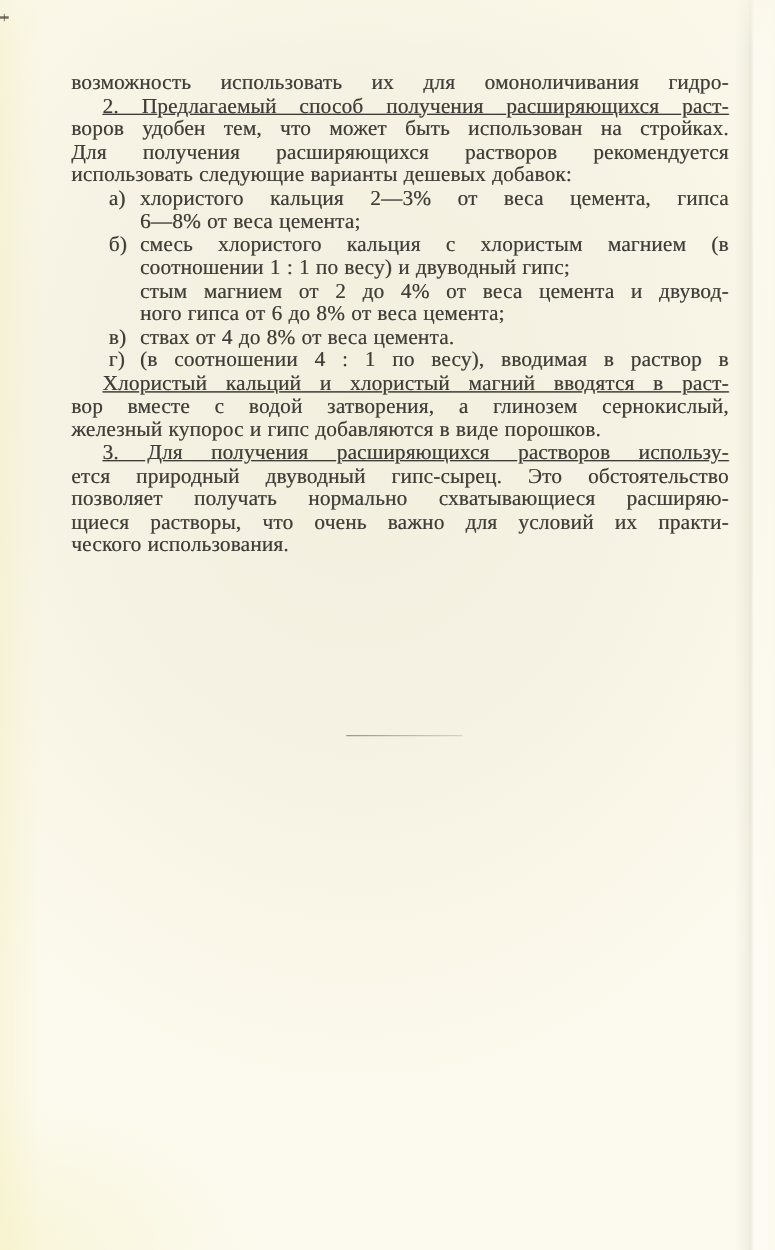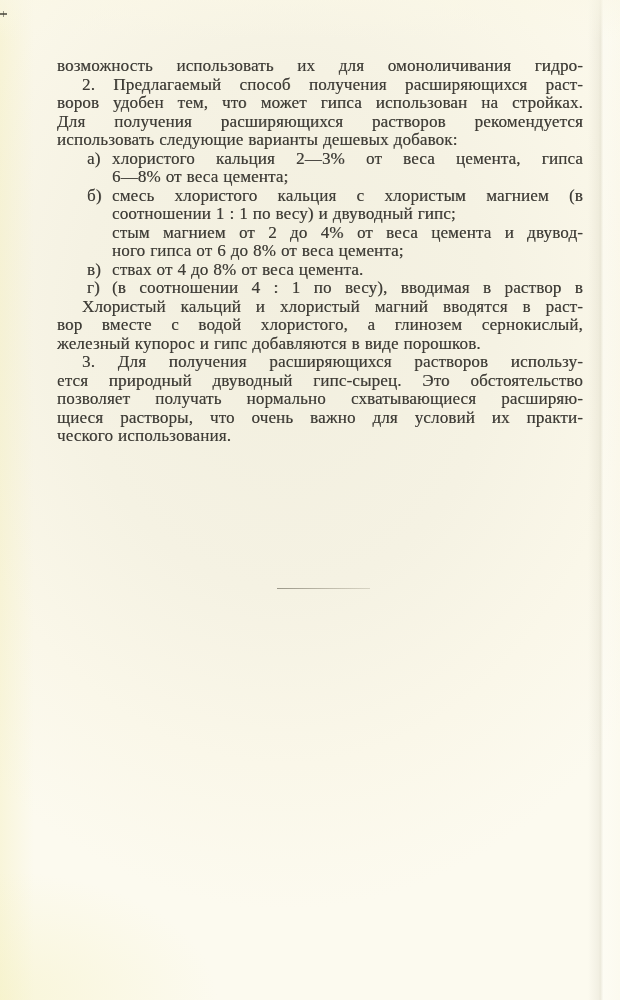--- a/index.html
+++ b/index.html
@@ -53,21 +53,21 @@
   .text-block {
     position: absolute; left: 57px; top: 57px; width: 526px;
     color: var(--ink, #3e3c36);
     font-size: 17px; line-height: 18.5px;
     letter-spacing: 0.15px; word-spacing: 0.5px;
     text-shadow: 0.35px 0 0 rgba(62,60,54,0.55);
   }
   .block { position: relative; }
   .line { text-align: justify; text-align-last: left; }
   .line.j { text-align-last: justify; }
-  .paragraph.indent .line.first { text-indent: 25px; }
+  .paragraph.indent .line.first { text-indent: 25px; text-decoration: underline; }
   .list-item { padding-left: 55px; }
   .list-item .marker {
     position: absolute; left: 30px; top: 0; line-height: 18.5px;
   }
 
   .footnote-rule {
     position: absolute; left: 277px; top: 588px; width: 93px; height: 1px;
     background: linear-gradient(to right,
       rgba(95,92,78,0.60), rgba(125,120,102,0.45) 55%, rgba(145,140,120,0.30));
   }
@@ -81,21 +81,21 @@
   <div class="right-crease"></div>
   <div class="top-fade"></div>
   <div class="speck"></div>
 
   <div class="text-block">
       <div class="block paragraph">
         <div class="line j first">возможность использовать их для омоноличивания гидро-</div>
       </div>
       <div class="block paragraph indent">
         <div class="line j first">2. Предлагаемый способ получения расширяющихся раст-</div>
-        <div class="line j">воров удобен тем, что может гипса использован на стройках.</div>
+        <div class="line j">воров удобен тем, что может быть использован на стройках.</div>
         <div class="line j">Для получения расширяющихся растворов рекомендуется</div>
         <div class="line">использовать следующие варианты дешевых добавок:</div>
       </div>
       <div class="block list-item">
         <span class="marker">а)</span>
         <div class="line j">хлористого кальция 2—3% от веса цемента, гипса</div>
         <div class="line">6—8% от веса цемента;</div>
       </div>
       <div class="block list-item">
         <span class="marker">б)</span>
@@ -107,21 +107,21 @@
       <div class="block list-item">
         <span class="marker">в)</span>
         <div class="line">ствах от 4 до 8% от веса цемента.</div>
       </div>
       <div class="block list-item">
         <span class="marker">г)</span>
         <div class="line j">(в соотношении 4 : 1 по весу), вводимая в раствор в</div>
       </div>
       <div class="block paragraph indent">
         <div class="line j first">Хлористый кальций и хлористый магний вводятся в раст-</div>
-        <div class="line j">вор вместе с водой хлористого, а глинозем сернокислый,</div>
+        <div class="line j">вор вместе с водой затворения, а глинозем сернокислый,</div>
         <div class="line">железный купорос и гипс добавляются в виде порошков.</div>
       </div>
       <div class="block paragraph indent">
         <div class="line j first">3. Для получения расширяющихся растворов использу-</div>
         <div class="line j">ется природный двуводный гипс-сырец. Это обстоятельство</div>
         <div class="line j">позволяет получать нормально схватывающиеся расширяю-</div>
         <div class="line j">щиеся растворы, что очень важно для условий их практи-</div>
         <div class="line">ческого использования.</div>
       </div>
     </div>

